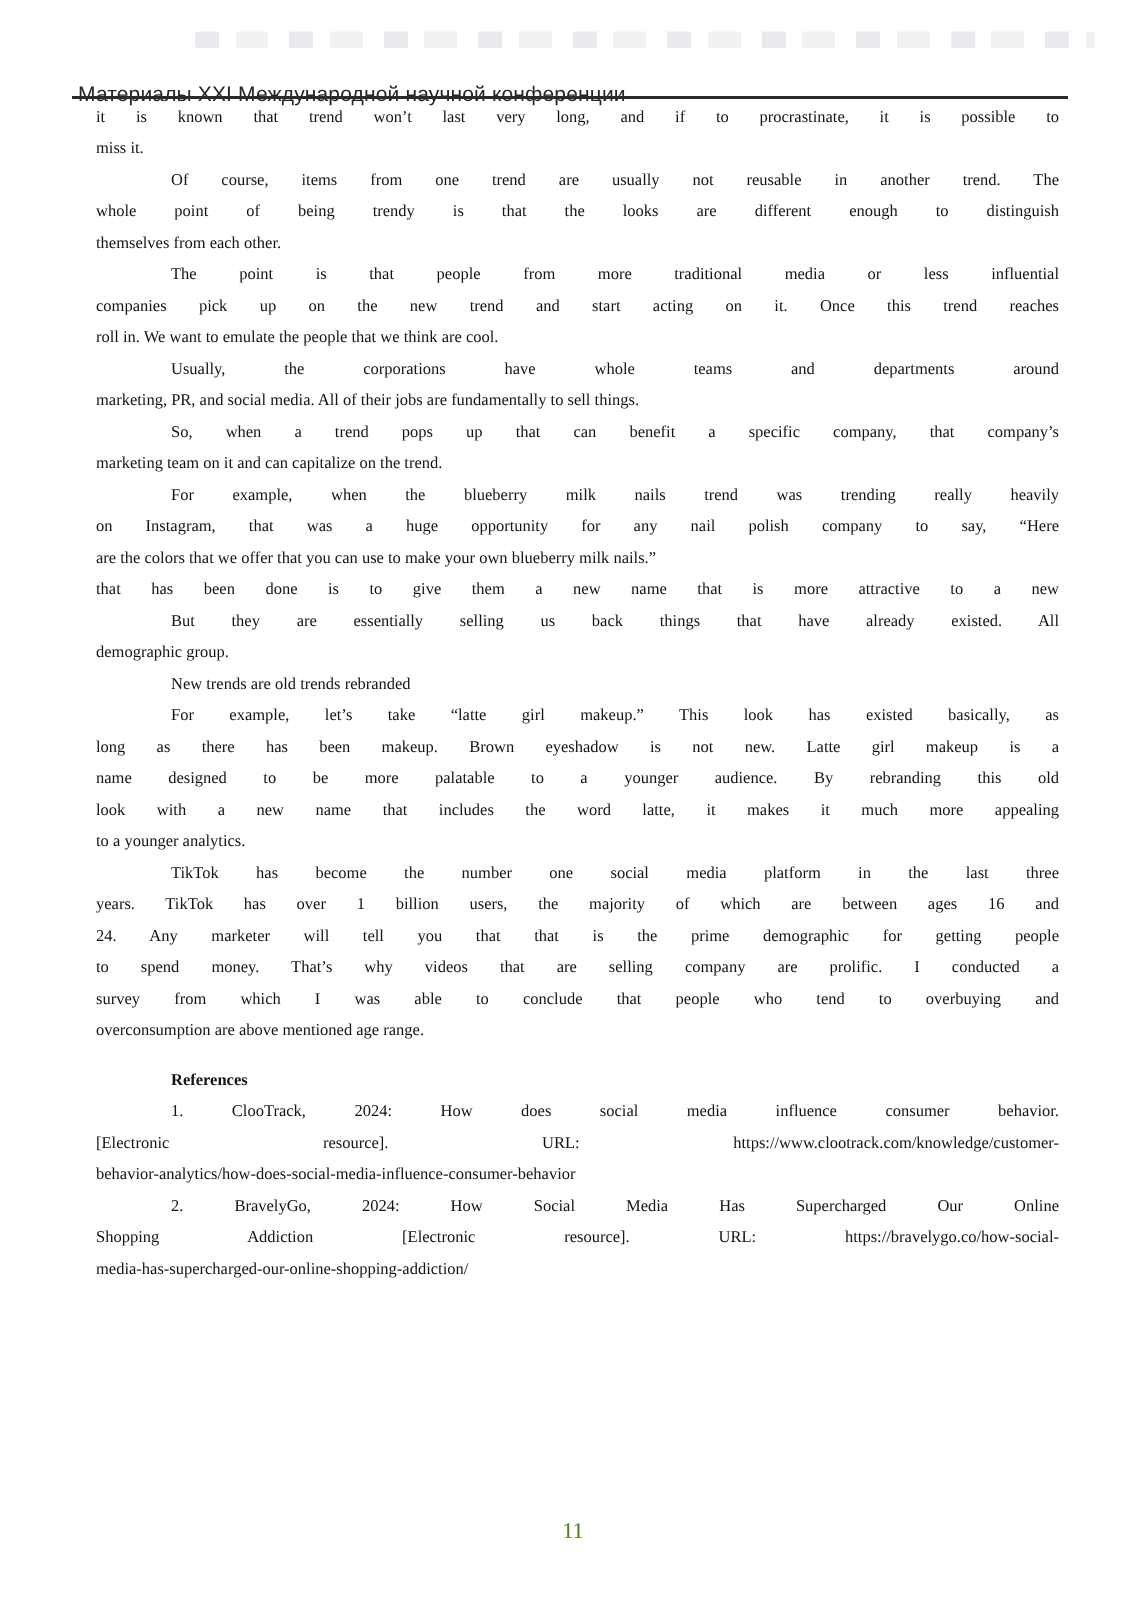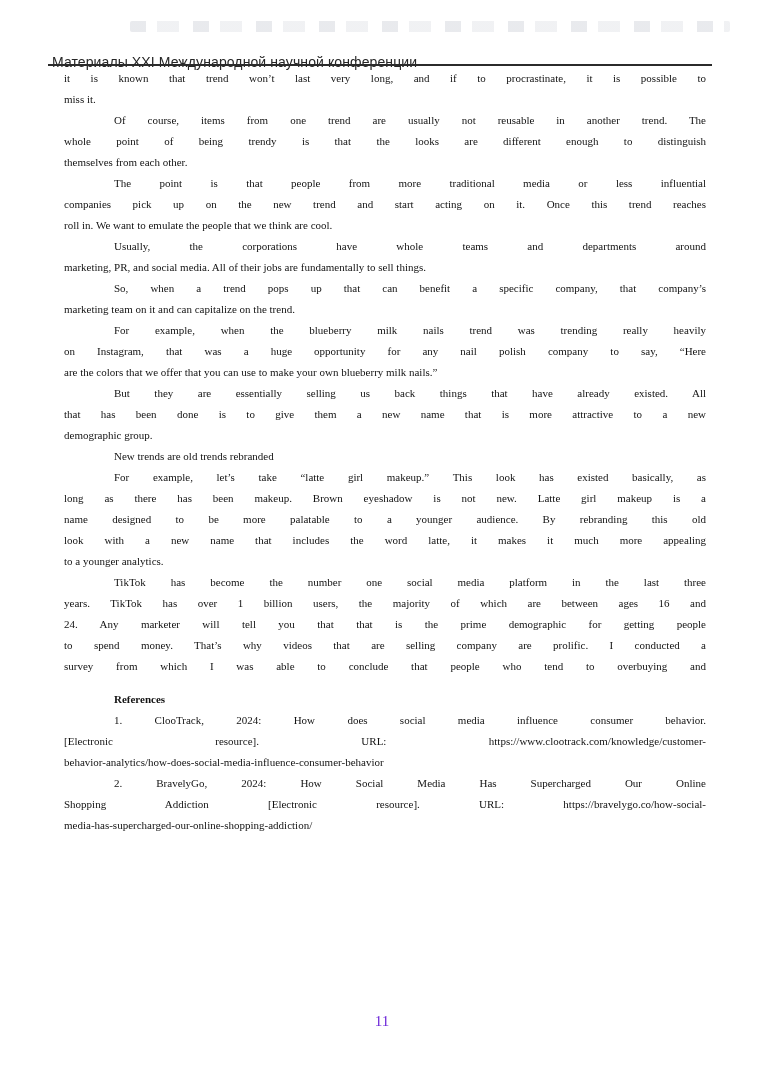--- a/index.html
+++ b/index.html
@@ -40,21 +40,21 @@
   .para { margin: 0; padding: 0; }
   .line { text-align: justify; text-align-last: justify; }
   .line.last { text-align: right; text-align-last: left; }
   .line.indent { text-indent: 50px; }
 
   .references { margin-top: 12px; }
   .refs-heading { font-weight: bold; }
 
   .page-number {
     position: absolute; left: 0; top: 1013px; width: 764px;
-    text-align: center; font-size: 15px; color: #6d28d9;
+    text-align: center; font-size: 15px; color: #4d7c0f;
   }
 </style>
 </head>
 <body>
 
 <div class="page">
 
   <div class="scan-artifacts"></div>
 
   <div class="running-header">Материалы XXI Международной научной конференции</div>
@@ -84,40 +84,41 @@
         <div class="para">
           <div class="line indent">So, when a trend pops up that can benefit a specific company, that company’s</div>
           <div class="line last">marketing team on it and can capitalize on the trend.</div>
         </div>
         <div class="para">
           <div class="line indent">For example, when the blueberry milk nails trend was trending really heavily</div>
           <div class="line">on Instagram, that was a huge opportunity for any nail polish company to say, “Here</div>
           <div class="line last">are the colors that we offer that you can use to make your own blueberry milk nails.”</div>
         </div>
         <div class="para">
+          <div class="line">that has been done is to give them a new name that is more attractive to a new</div>
           <div class="line indent">But they are essentially selling us back things that have already existed. All</div>
-          <div class="line">that has been done is to give them a new name that is more attractive to a new</div>
           <div class="line last">demographic group.</div>
         </div>
         <div class="para">
           <div class="line last indent">New trends are old trends rebranded</div>
         </div>
         <div class="para">
           <div class="line indent">For example, let’s take “latte girl makeup.” This look has existed basically, as</div>
           <div class="line">long as there has been makeup. Brown eyeshadow is not new. Latte girl makeup is a</div>
           <div class="line">name designed to be more palatable to a younger audience. By rebranding this old</div>
           <div class="line">look with a new name that includes the word latte, it makes it much more appealing</div>
           <div class="line last">to a younger analytics.</div>
         </div>
         <div class="para">
           <div class="line indent">TikTok has become the number one social media platform in the last three</div>
           <div class="line">years. TikTok has over 1 billion users, the majority of which are between ages 16 and</div>
           <div class="line">24. Any marketer will tell you that that is the prime demographic for getting people</div>
           <div class="line">to spend money. That’s why videos that are selling company are prolific. I conducted a</div>
           <div class="line">survey from which I was able to conclude that people who tend to overbuying and</div>
+          <div class="line last">overconsumption are above mentioned age range.</div>
         </div>
       </div>
 
     <div class="references">
       <div class="line indent last refs-heading">References</div>
       <div id="references-list">
           <div class="para">
             <div class="line indent">1. ClooTrack, 2024: How does social media influence consumer behavior.</div>
             <div class="line">[Electronic resource]. URL: https://www.clootrack.com/knowledge/customer-</div>
             <div class="line last">behavior-analytics/how-does-social-media-influence-consumer-behavior</div>

